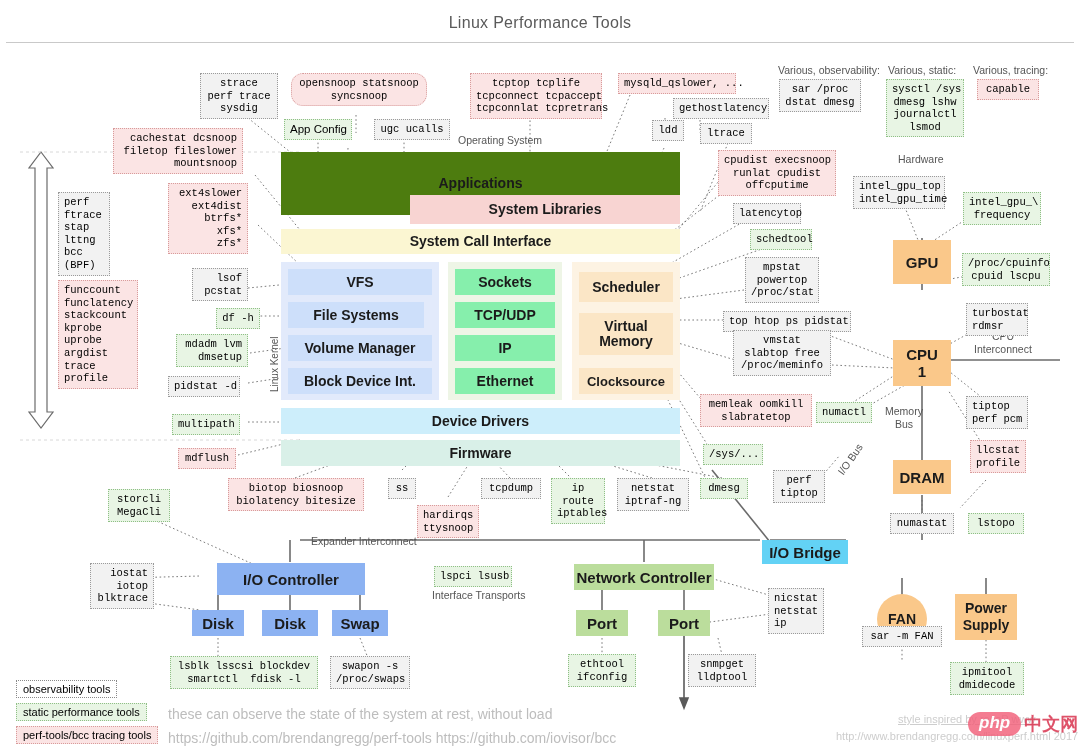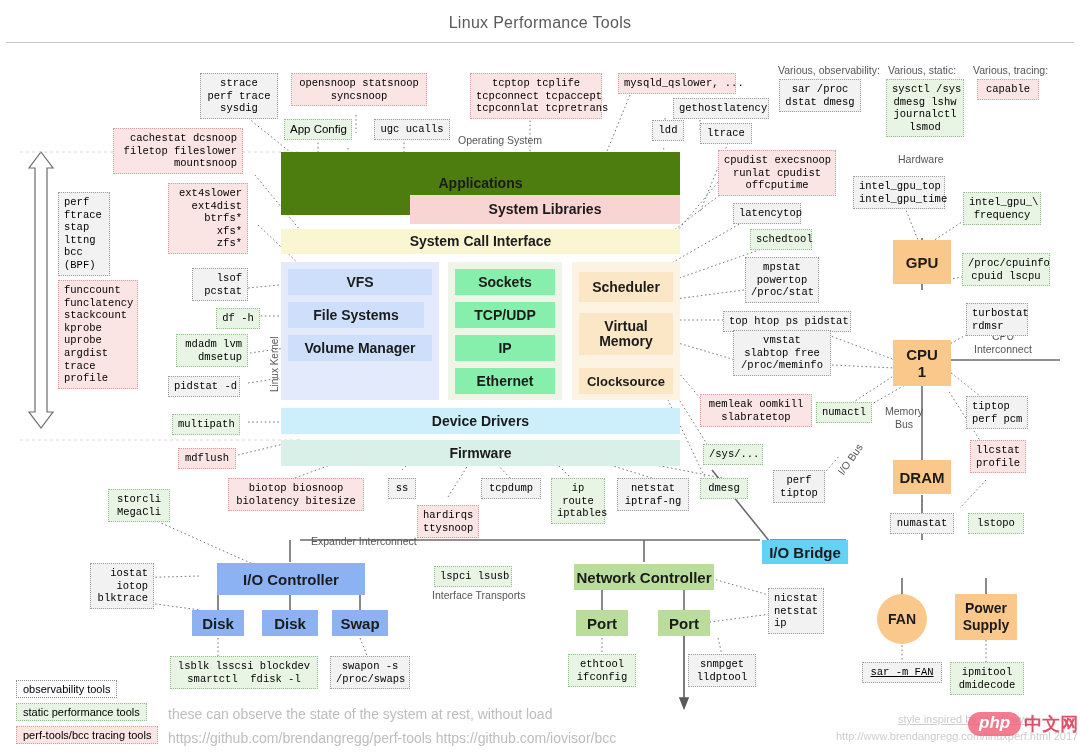--- a/index.html
+++ b/index.html
@@ -209,20 +209,21 @@
   <div class="lbl" style="left:432px;top:589px;">Interface Transports</div>
 
   <div class="blk app" style="left:281px;top:152px;width:399px;height:63px;">Applications</div>
   <div class="blk sci" style="left:281px;top:229px;width:399px;height:25px;">System Call Interface</div>
   <div class="blk syslib" style="left:410px;top:195px;width:270px;height:29px;">System Libraries</div>
 
   <div class="blk kgrpblue" style="left:281px;top:262px;width:158px;height:138px;"></div>
   <div class="blk bluebox" style="left:288px;top:269px;width:144px;height:26px;">VFS</div>
   <div class="blk bluebox" style="left:288px;top:302px;width:136px;height:26px;">File Systems</div>
   <div class="blk bluebox" style="left:288px;top:335px;width:144px;height:26px;">Volume Manager</div>
+  <div class="blk bluebox" style="left:288px;top:368px;width:144px;height:26px;">Block Device Int.</div>
 
   <div class="blk kgrpgreen" style="left:448px;top:262px;width:114px;height:138px;"></div>
   <div class="blk greenbox" style="left:455px;top:269px;width:100px;height:26px;">Sockets</div>
   <div class="blk greenbox" style="left:455px;top:302px;width:100px;height:26px;">TCP/UDP</div>
   <div class="blk greenbox" style="left:455px;top:335px;width:100px;height:26px;">IP</div>
   <div class="blk greenbox" style="left:455px;top:368px;width:100px;height:26px;">Ethernet</div>
 
   <div class="blk kgrporange" style="left:572px;top:262px;width:108px;height:138px;"></div>
   <div class="blk orangebox" style="left:579px;top:272px;width:94px;height:30px;">Scheduler</div>
   <div class="blk orangebox" style="left:579px;top:313px;width:94px;height:42px;white-space:pre;">Virtual
@@ -247,21 +248,21 @@
   <div class="blk hwgreen" style="left:576px;top:610px;width:52px;height:26px;">Port</div>
   <div class="blk hwgreen" style="left:658px;top:610px;width:52px;height:26px;">Port</div>
 
   <div class="blk fan" style="left:877px;top:594px;width:50px;height:50px;">FAN</div>
   <div class="blk hwo" style="left:955px;top:594px;width:62px;height:46px;white-space:pre;line-height:17px;font-size:14px;">Power
 Supply</div>
 
   <div class="tb obs c" style="left:200px;top:73px;width:78px;">strace
 perf trace
 sysdig</div>
-  <div class="tb trace c" style="left:291px;top:73px;width:136px;">opensnoop statsnoop
+  <div class="tb trace c" style="left:291px;top:73px;width:136px;border-radius:12px;">opensnoop statsnoop
 syncsnoop</div>
   <div class="tb trace c" style="left:470px;top:73px;width:132px;">tcptop tcplife
 tcpconnect tcpaccept
 tcpconnlat tcpretrans</div>
   <div class="tb trace c" style="left:618px;top:73px;width:118px;">mysqld_qslower, ...</div>
   <div class="tb obs c" style="left:673px;top:98px;width:96px;">gethostlatency</div>
   <div class="tb obs c" style="left:652px;top:120px;width:32px;">ldd</div>
   <div class="tb obs c" style="left:700px;top:123px;width:52px;">ltrace</div>
   <div class="tb static sans c" style="left:284px;top:119px;width:68px;">App Config</div>
   <div class="tb obs c" style="left:374px;top:119px;width:76px;">ugc ucalls</div>
@@ -362,21 +363,21 @@
   <div class="tb static c" style="left:962px;top:253px;width:88px;">/proc/cpuinfo
 cpuid lscpu</div>
   <div class="tb obs l" style="left:966px;top:303px;width:62px;">turbostat
 rdmsr</div>
   <div class="tb obs l" style="left:966px;top:396px;width:62px;">tiptop
 perf pcm</div>
   <div class="tb trace l" style="left:970px;top:440px;width:56px;">llcstat
 profile</div>
   <div class="tb obs c" style="left:890px;top:513px;width:64px;">numastat</div>
   <div class="tb static c" style="left:968px;top:513px;width:56px;">lstopo</div>
-  <div class="tb obs c" style="left:862px;top:662px;width:80px;text-decoration:underline;">sar -m FAN</div>
+  <div class="tb obs c" style="left:862px;top:626px;width:80px;">sar -m FAN</div>
   <div class="tb static c" style="left:950px;top:662px;width:74px;">ipmitool
 dmidecode</div>
 
   <div class="legend-item" style="left:16px;top:680px;">observability tools</div>
   <div class="legend-item" style="left:16px;top:703px;background:#e8f5e4;border-color:#8fbf86;">static performance tools</div>
   <div class="legend-item" style="left:16px;top:726px;background:#fbe4e4;border-color:#d89b9b;">perf-tools/bcc tracing tools</div>
 
   <div class="note" style="left:168px;top:706px;">these can observe the state of the system at rest, without load</div>
   <div class="note" style="left:168px;top:730px;">https://github.com/brendangregg/perf-tools   https://github.com/iovisor/bcc</div>
 

